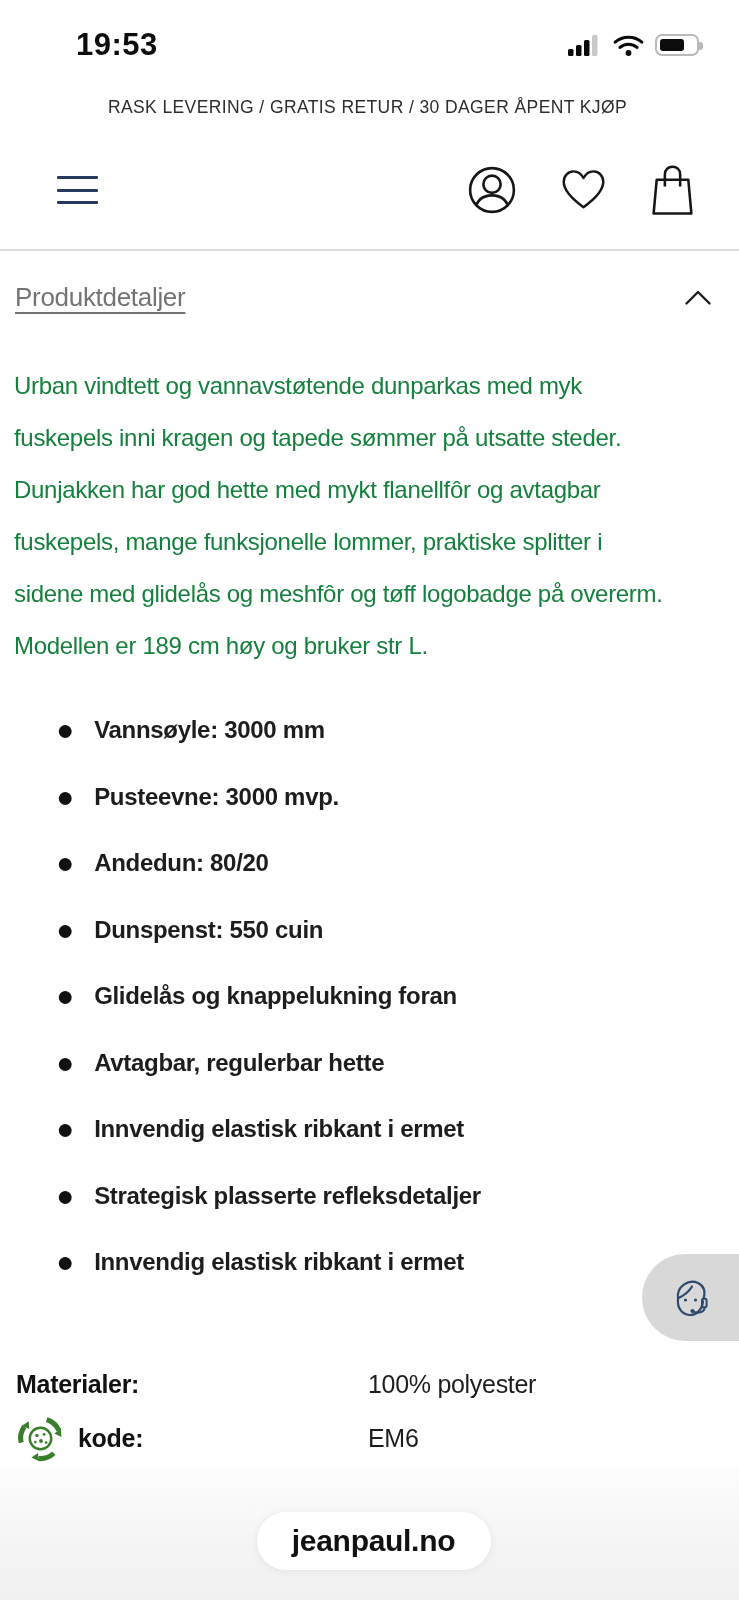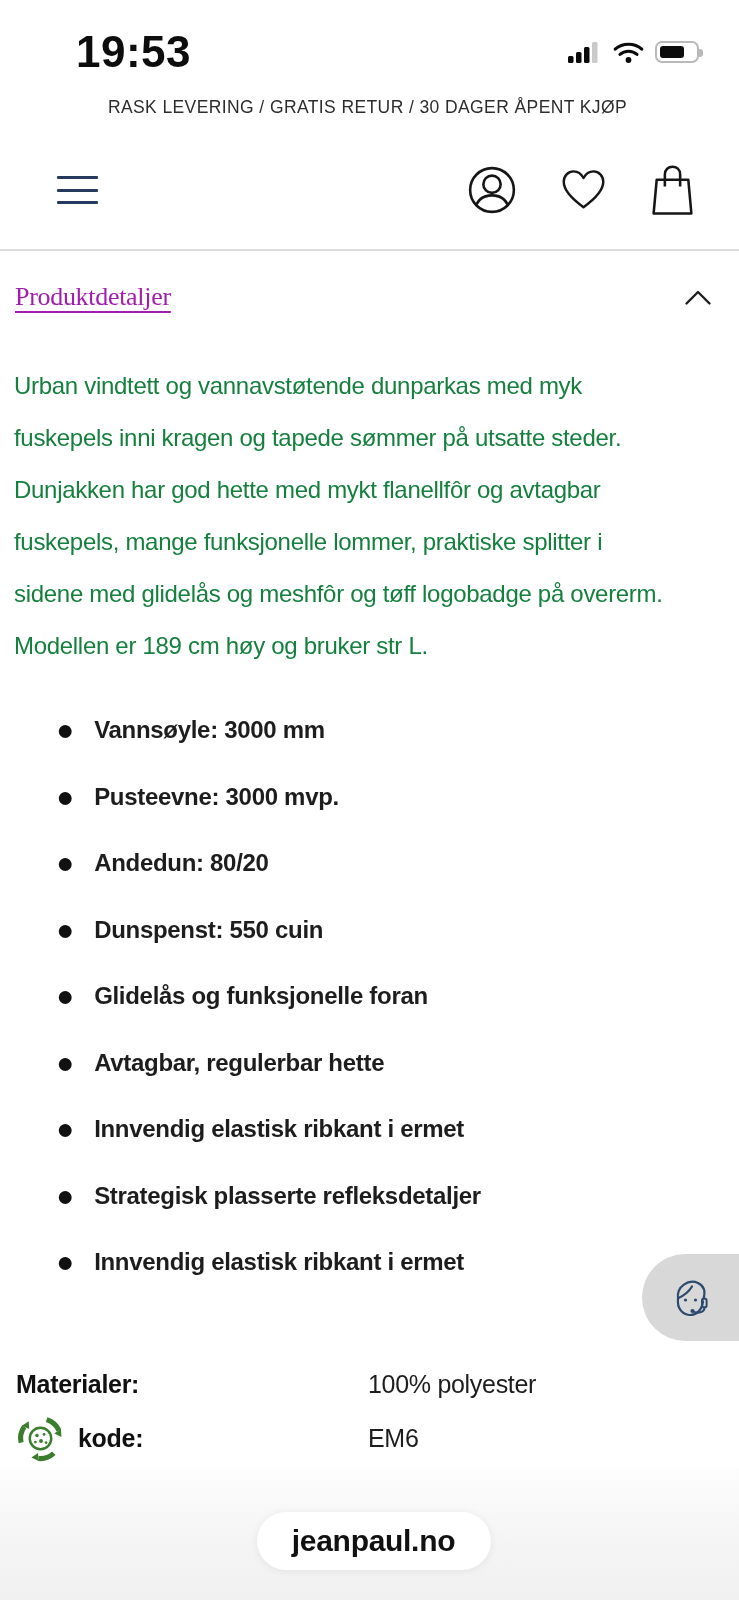--- a/index.html
+++ b/index.html
@@ -6,21 +6,21 @@
   html,body { background:#fff; }
   body { font-family:"Liberation Sans", sans-serif; }
   .phone {
     position:relative; width:739px; height:1600px; margin:0 auto;
     background:#ffffff; overflow:hidden; color:#1c1c1c;
   }
 
   
   .status-bar { position:absolute; top:27px; left:76px; right:40px;
     display:flex; justify-content:space-between; align-items:center; }
-  .time { font-size:44px; font-weight:700; color:#0d0d0d; letter-spacing:.5px; }
+  .time { font-size:31px; font-weight:700; color:#0d0d0d; letter-spacing:.5px; }
   .status-icons { display:flex; align-items:center; gap:11px; }
   .battery { position:relative; width:44px; height:22px; border:2px solid #b9b9b9;
     border-radius:7px; }
   .battery .fill { position:absolute; left:3px; top:3px; width:24px; height:12px;
     background:#0c0c0c; border-radius:3px; }
   .battery .nub { position:absolute; right:-6px; top:6px; width:4px; height:8px;
     background:#b9b9b9; border-radius:0 3px 3px 0; }
 
   
   .banner { position:absolute; top:97px; left:0; right:4px; text-align:center;
@@ -38,22 +38,22 @@
   .logo svg { margin:0 2px 4px; }
   .header-actions { margin-left:auto; display:flex; align-items:center; gap:43px; }
   .icon-btn { display:flex; align-items:center; justify-content:center; cursor:pointer; }
 
   
   .divider { position:absolute; top:249px; left:0; right:0; height:2px; background:#dcdcdc; }
 
   
   .accordion { position:absolute; top:282px; left:15px; right:27px;
     display:flex; justify-content:space-between; align-items:center; }
-  .accordion-title { font-size:26px; color:#a21caf; text-decoration:underline;
-    text-underline-offset:6px; text-decoration-thickness:2px; letter-spacing:-.3px; cursor:pointer;font-family:Liberation Serif, serif; }
+  .accordion-title { font-size:26px; color:#737373; text-decoration:underline;
+    text-underline-offset:6px; text-decoration-thickness:2px; letter-spacing:-.3px; cursor:pointer; }
 
   
   .description { position:absolute; top:360px; left:14px; right:12px;
     font-size:24px; line-height:52px; color:#15803d; letter-spacing:-.3px;
     white-space:pre-line; }
 
   
   .features { position:absolute; top:697px; left:56px; right:14px; list-style:none; }
   .features li { height:66.5px; display:flex; align-items:center; }
   .features .dot { font-size:30px; color:#111; margin-right:20px; line-height:1; }
@@ -171,21 +171,21 @@
     <li>
         <span class="dot">●</span>
         <span class="feat-text">Andedun: 80/20</span>
       </li>
     <li>
         <span class="dot">●</span>
         <span class="feat-text">Dunspenst: 550 cuin</span>
       </li>
     <li>
         <span class="dot">●</span>
-        <span class="feat-text">Glidelås og funksjonelle foran</span>
+        <span class="feat-text">Glidelås og knappelukning foran</span>
       </li>
     <li>
         <span class="dot">●</span>
         <span class="feat-text">Avtagbar, regulerbar hette</span>
       </li>
     <li>
         <span class="dot">●</span>
         <span class="feat-text">Innvendig elastisk ribkant i ermet</span>
       </li>
     <li>

